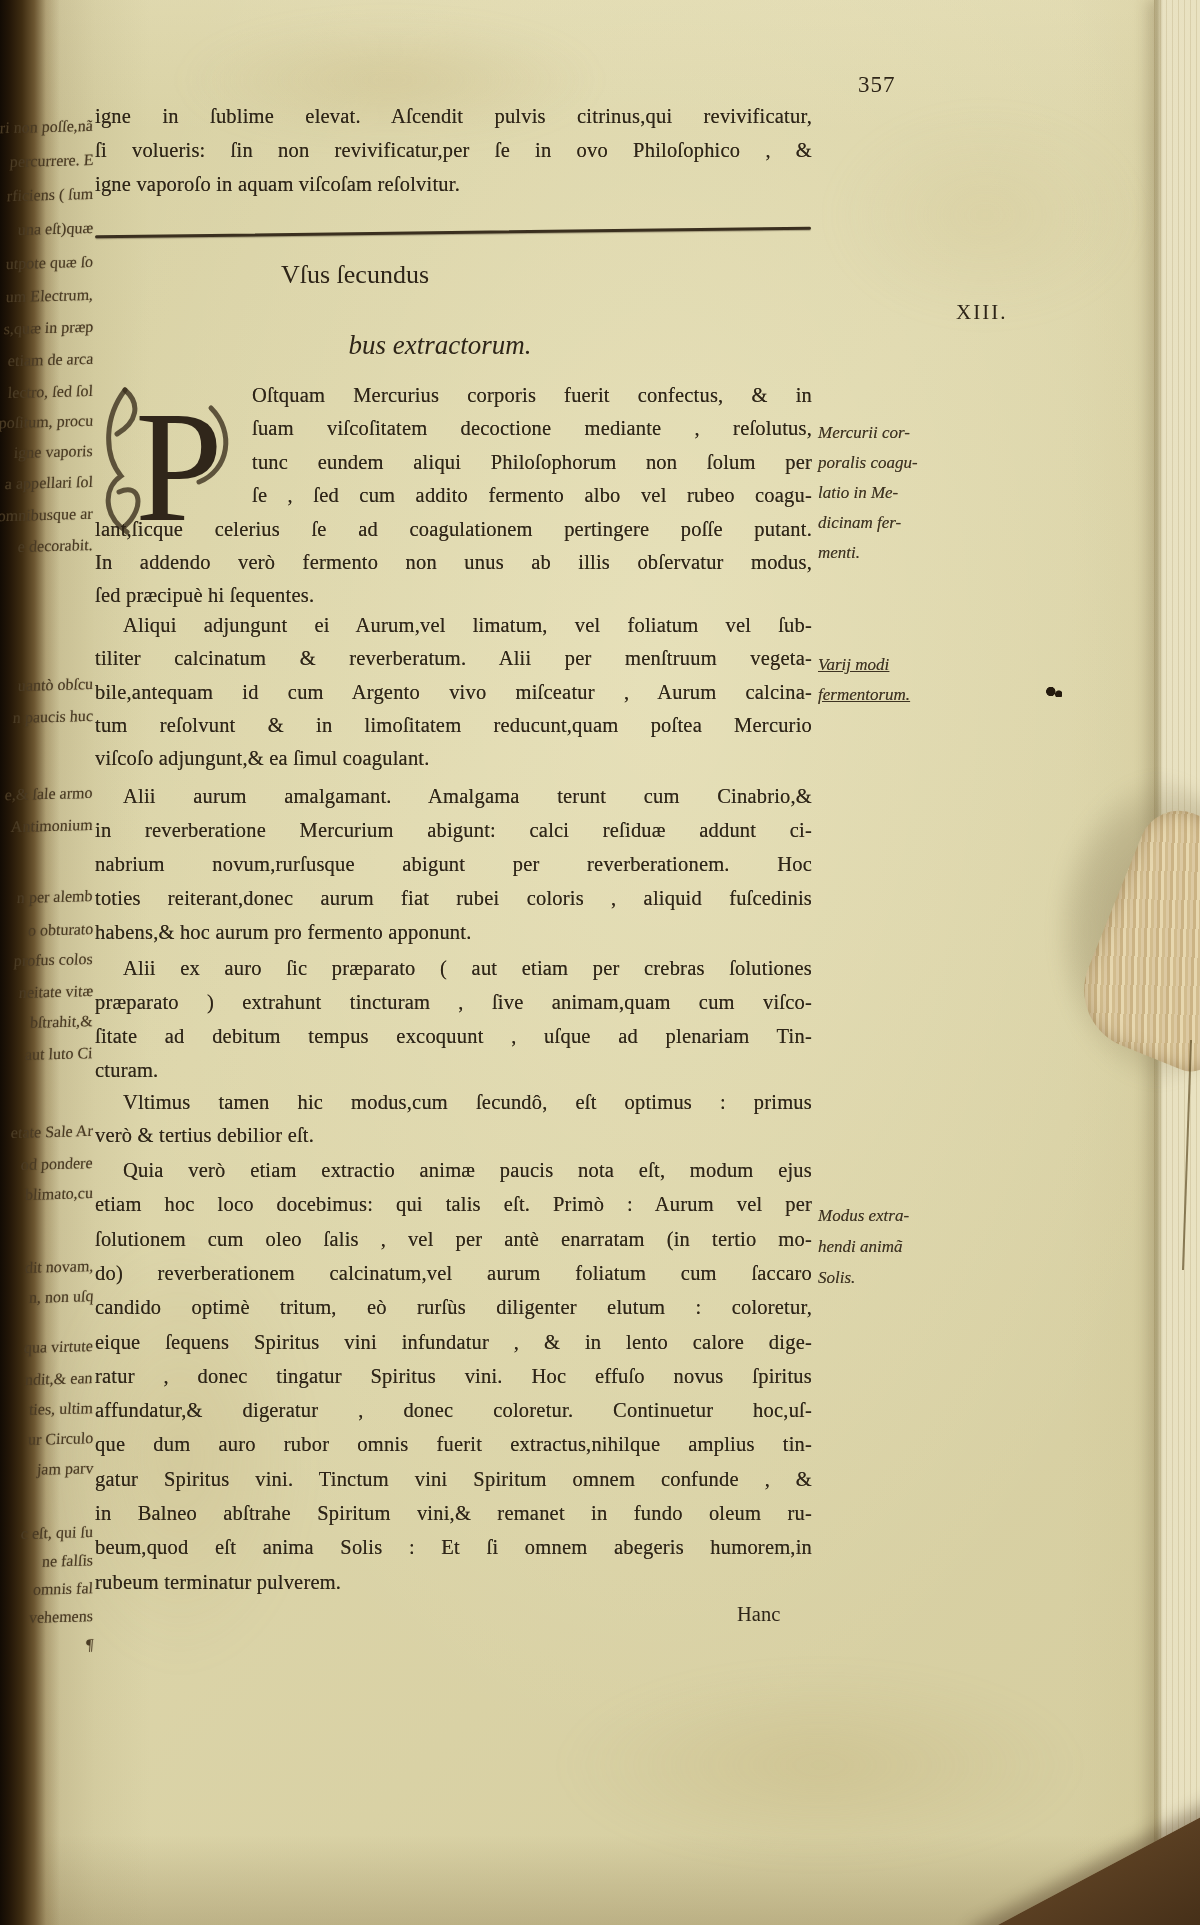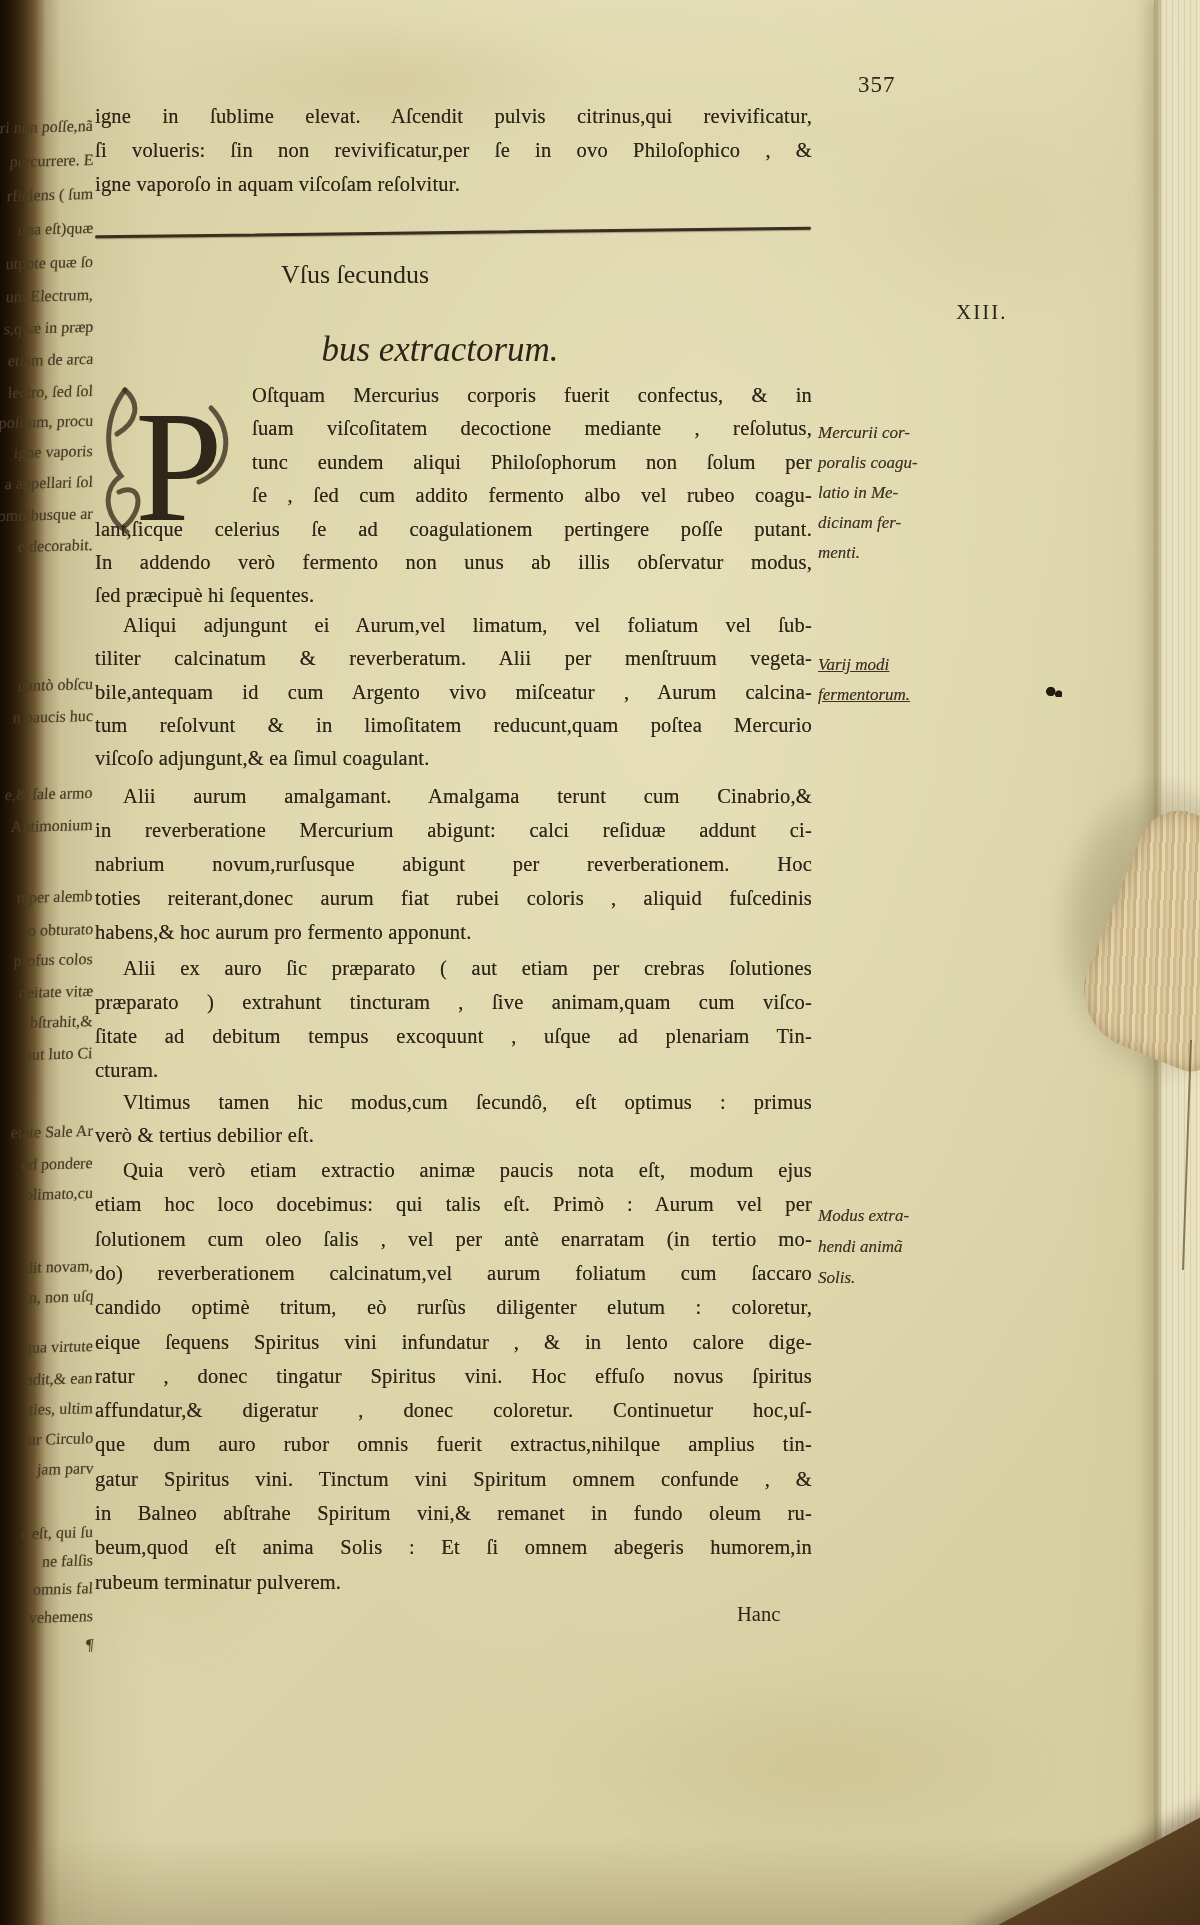--- a/index.html
+++ b/index.html
@@ -54,21 +54,21 @@
   .edge-line{left:1186px;top:1040px;width:2px;height:230px;background:rgba(105,88,50,0.75);transform:rotate(2deg);}
   .ink-speck{left:1046px;top:686px;width:16px;height:11px;background:radial-gradient(circle at 30% 50%,#241a0e 35%,transparent 40%),radial-gradient(circle at 80% 75%,#241a0e 22%,transparent 28%);}
 
   
   .txt{position:absolute;color:#2e2518;}
   .running-title{left:95px;top:66px;width:545px;text-align:center;font-size:22px;letter-spacing:7px;text-shadow:0 0 0.5px rgba(46,37,24,0.7);}
   .page-number{left:858px;top:72px;font-size:23px;letter-spacing:1px;}
   .rule{position:absolute;left:95px;top:231px;width:716px;height:2.5px;background:#3a2f1f;transform:rotate(-0.7deg);border-radius:2px;box-shadow:0 1px 1px rgba(58,47,31,0.35);}
   .subheading{left:95px;top:241px;width:520px;text-align:center;font-size:26px;margin-top:19px;}
   .chapter-title-1{left:95px;top:283px;width:690px;text-align:center;font-size:30px;font-style:italic;letter-spacing:2px;}
-  .chapter-title-2{left:95px;top:330px;width:690px;text-align:center;font-size:35px;font-style:italic;}
+  .chapter-title-2{left:95px;top:330px;width:690px;text-align:center;font-size:27px;font-style:italic;}
   .chapter-number{left:956px;top:300px;font-size:21px;letter-spacing:2px;}
   .dropcap-svg{position:absolute;left:95px;top:374px;width:150px;height:172px;}
   .dropcap-svg text{fill:#30261a;font-family:"Liberation Serif","DejaVu Serif",serif;}
   .dropcap-svg path{stroke:#3a2e1c;stroke-width:5;fill:none;stroke-linecap:round;opacity:0.78;}
   .bline{
     position:absolute;font-size:20.5px;line-height:27px;letter-spacing:0.2px;color:#2e2518;
     text-align:justify;text-align-last:justify;text-justify:inter-word;
     text-shadow:0 0 0.5px rgba(46,37,24,0.65);
   }
   .bline.last{text-align:left;text-align-last:left;}

